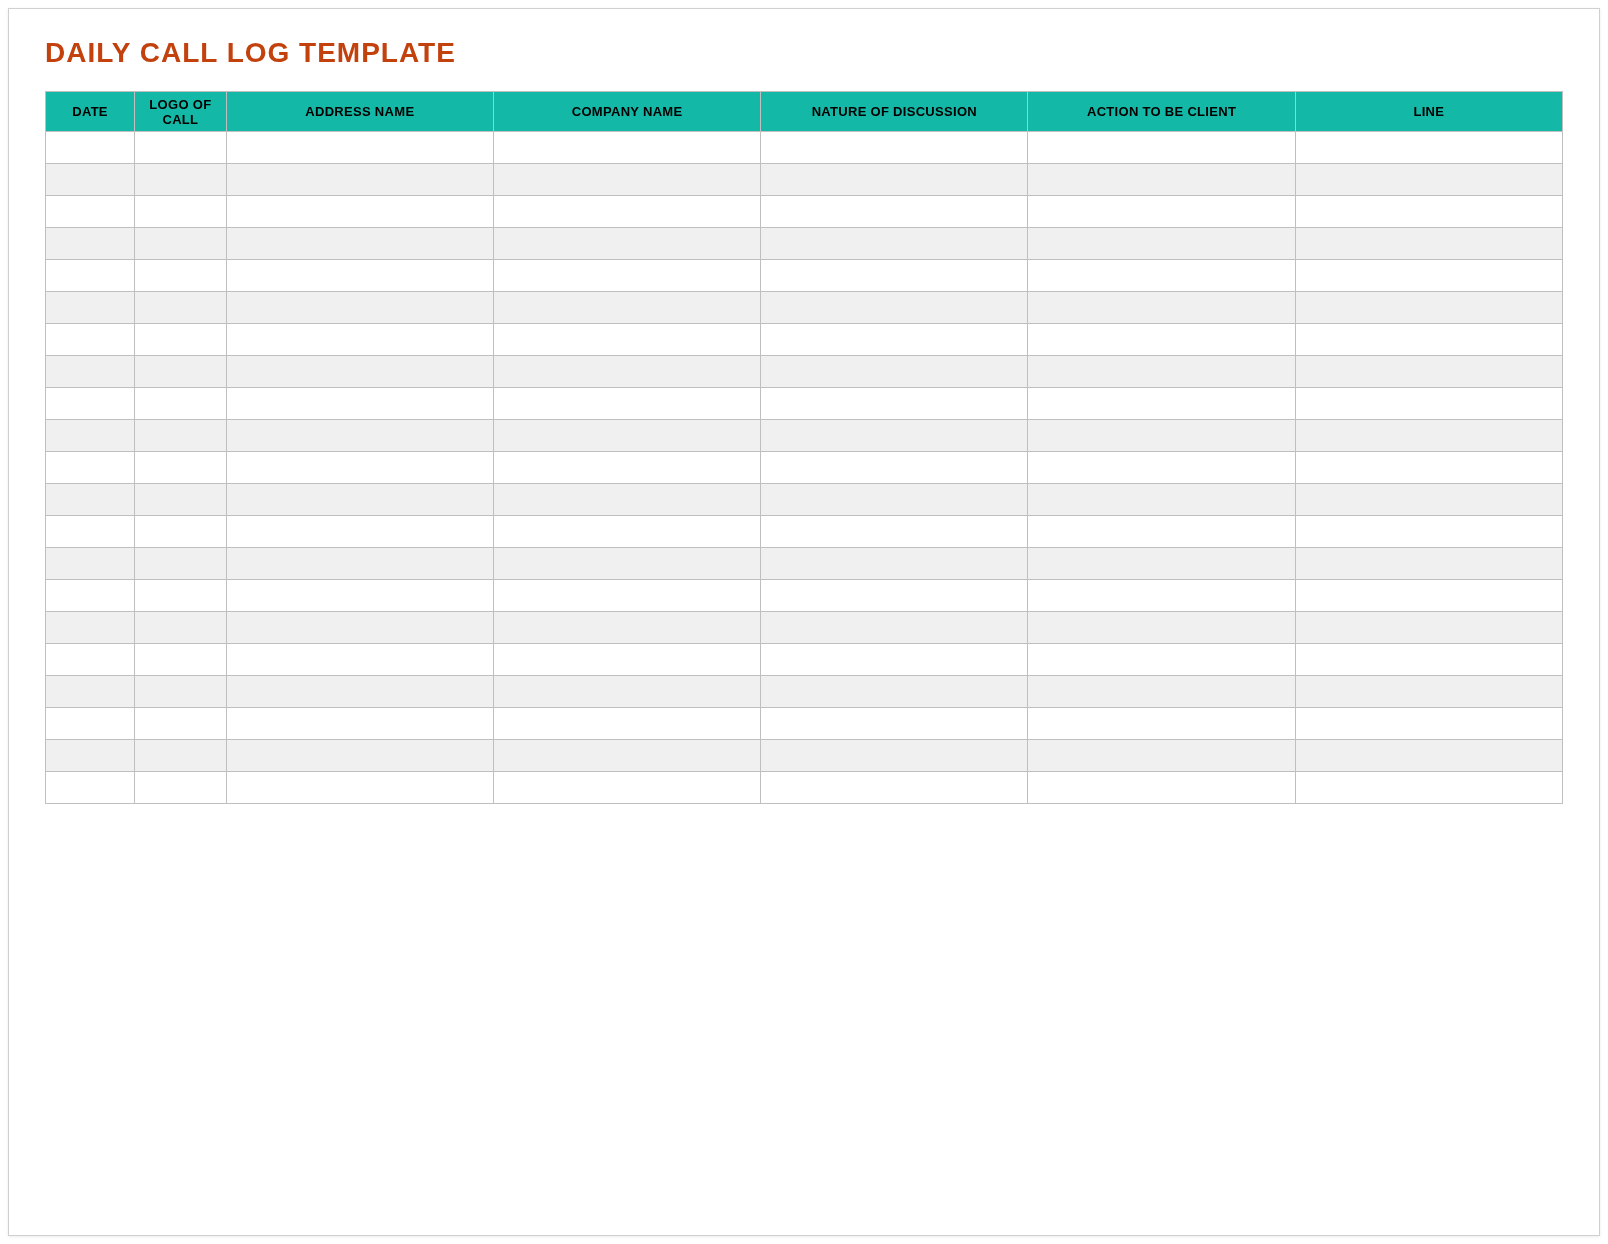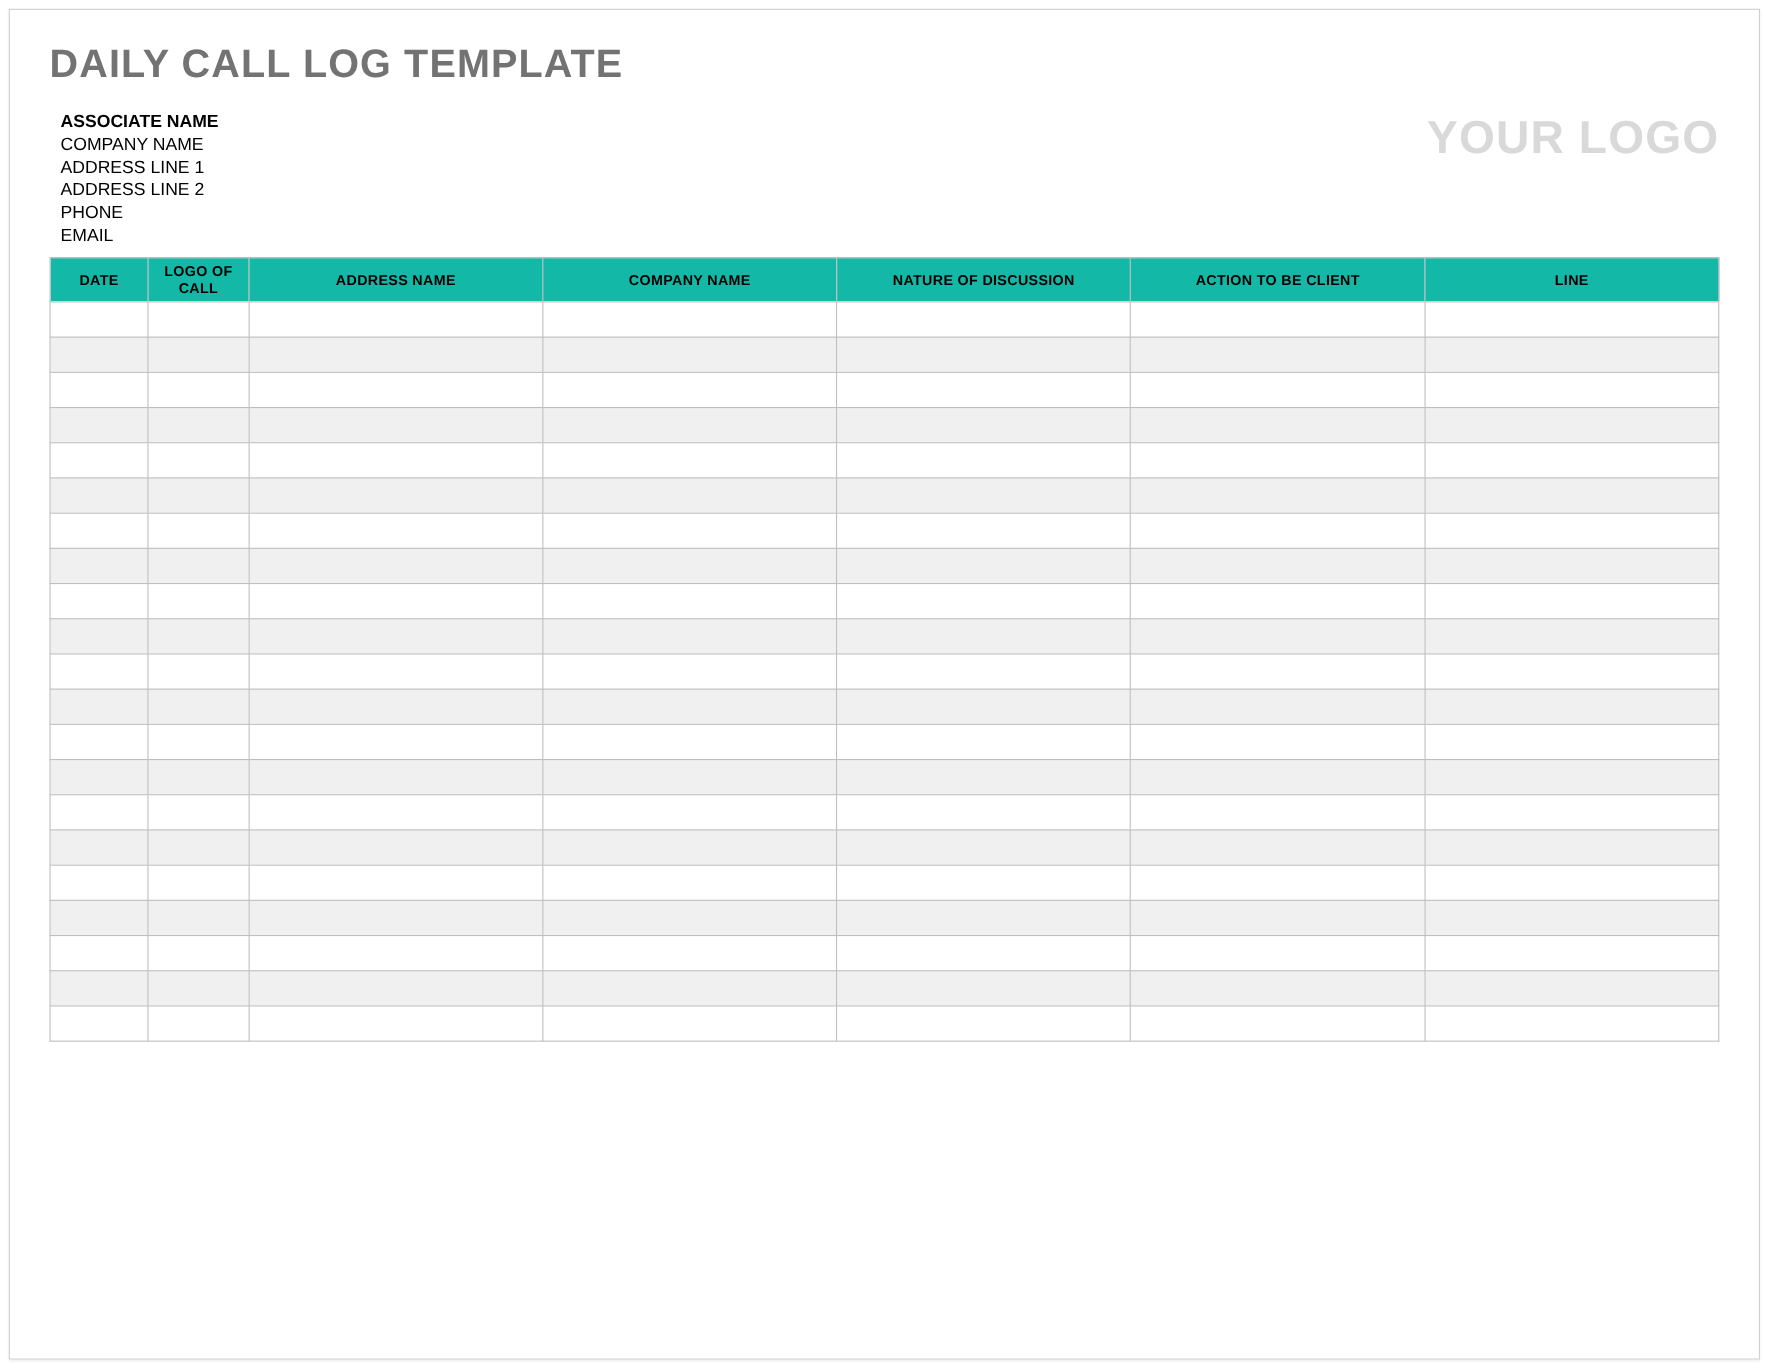--- a/index.html
+++ b/index.html
@@ -14,22 +14,22 @@
     }
     .page {
       width: 1592px;
       height: 1228px;
       border: 1px solid #d0d0d0;
       box-shadow: 0 1px 3px rgba(0,0,0,0.08);
       padding: 28px 36px 36px 36px;
       background: #ffffff;
     }
     .page-title {
-      color: #737373;
-      font-size: 36px;
+      color: #c2410c;
+      font-size: 28px;
       letter-spacing: 1px;
       font-weight: 700;
       margin-bottom: 22px;
     }
     .header-row {
       display: flex;
       justify-content: space-between;
       align-items: flex-start;
       margin-bottom: 8px;
     }
@@ -86,31 +86,20 @@
     .col-action { width: 210px; }
     .col-notes { width: 210px; }
   </style>
 </head>
 <body>
 
 <div class="page">
 
   <h1 class="page-title">DAILY CALL LOG TEMPLATE</h1>
 
-  <div class="header-row">
-    <div class="associate-block">
-      <div class="associate-name">ASSOCIATE NAME</div>
-      <div>COMPANY NAME</div>
-      <div>ADDRESS LINE 1</div>
-      <div>ADDRESS LINE 2</div>
-      <div>PHONE</div>
-      <div>EMAIL</div>
-    </div>
-    <div class="logo-placeholder">YOUR LOGO</div>
-  </div>
 
   <table>
     <colgroup>
       <col class="col-date">
       <col class="col-time">
       <col class="col-client">
       <col class="col-company">
       <col class="col-nature">
       <col class="col-action">
       <col class="col-notes">

